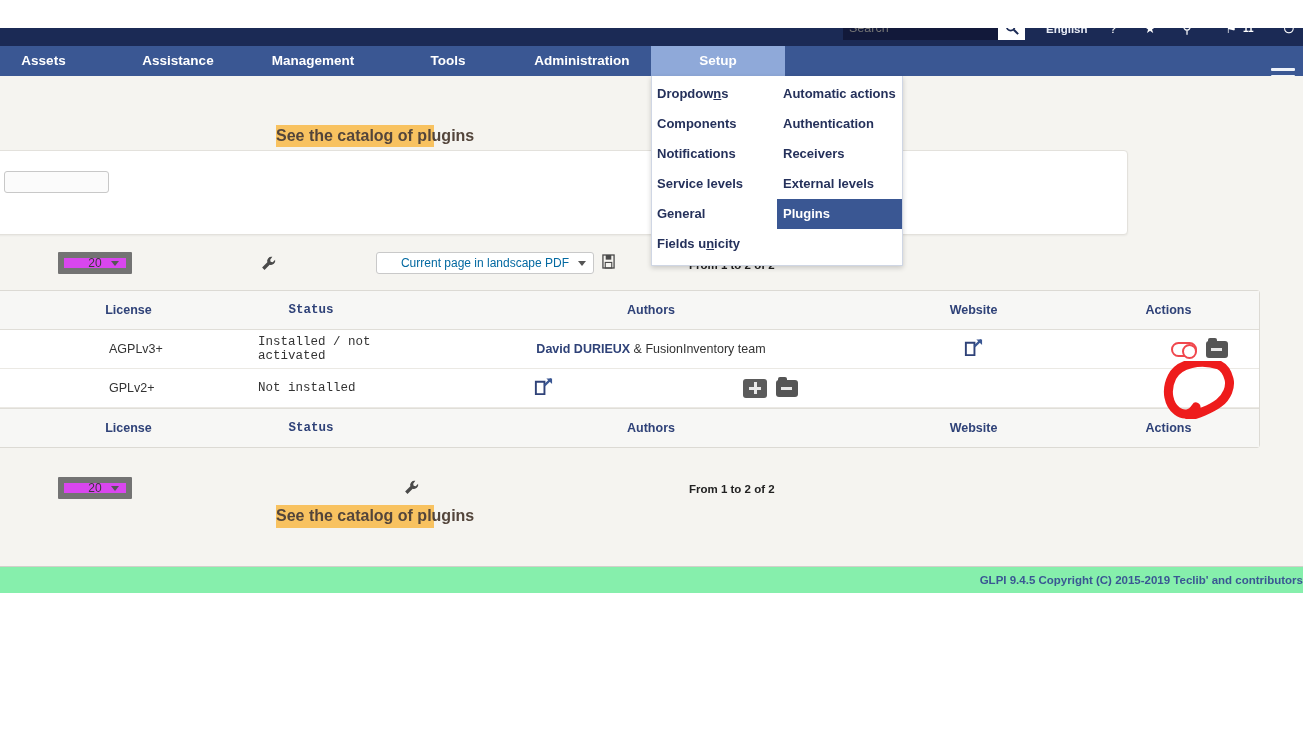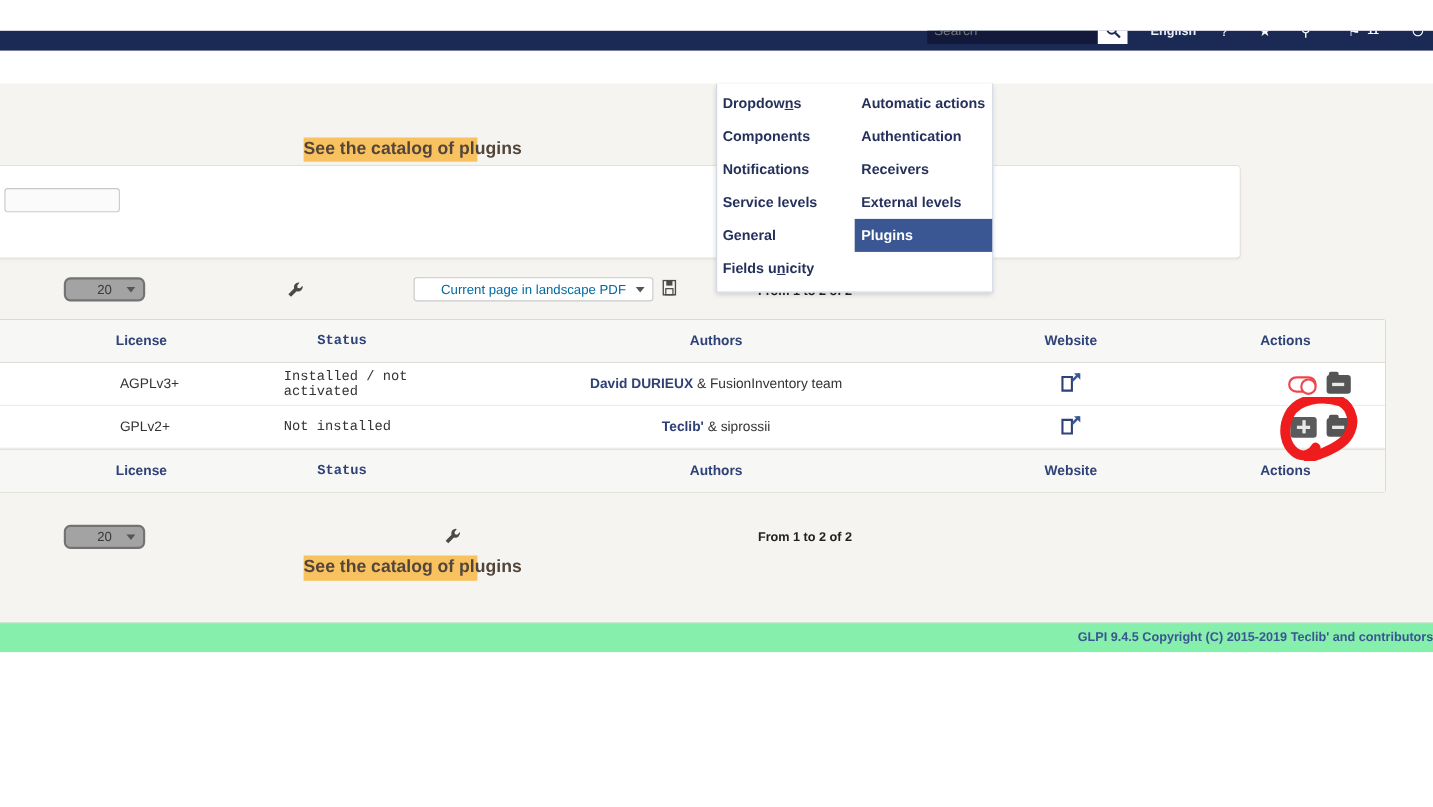--- a/index.html
+++ b/index.html
@@ -191,23 +191,23 @@
   .card-field {
     position: absolute;
     left: 183px; top: 20px;
     width: 105px; height: 22px;
     background: #fbfbfb;
     border: 1px solid #c8c8c8;
     border-radius: 3px;
   }
   .select-box {
     position: absolute;
-    background: #a3a3a3;
-    border: 2px solid #737373;
-    border-radius: 6px;
+    background: #d946ef;
+    border: 6px solid #737373;
+    border-radius: 1px;
     font-size: 12px;
     color: #3a3a3a;
     display: flex;
     align-items: center;
     justify-content: center;
     cursor: pointer;
   }
   .sel-items { left: 58px; top: 224px; width: 74px; height: 22px; }
   .sel-items2 { left: 58px; top: 449px; width: 74px; height: 22px; }
   .caret {
@@ -413,20 +413,33 @@
     </div>
     <div class="lang-label">English</div>
     <div class="top-icon i1">?</div>
     <div class="top-icon i2">★</div>
     <div class="top-icon i3">⚲</div>
     <div class="top-icon i4">⚑</div>
     <div class="badge-count">11</div>
     <div class="top-icon i5">⏻</div>
   </div>
 
+  <div class="navbar">
+    <div class="nav-item n0">Assets</div>
+    <div class="nav-item n1">Assistance</div>
+    <div class="nav-item n2">Management</div>
+    <div class="nav-item n3">Tools</div>
+    <div class="nav-item n4">Administration</div>
+    <div class="nav-item n5 active">Setup</div>
+    <div class="hamburger">
+      <span></span>
+        <span></span>
+        <span></span>
+    </div>
+  </div>
 
   <div class="page-bg"></div>
 
   <div class="catalog-btn catalog-top">See the catalog of plugins</div>
 
   <div class="search-card">
     <div class="card-field"></div>
   </div>
 
   <div class="select-box sel-items">
@@ -488,23 +501,20 @@
           </div>
         </div>
       </div>
     </div>
 
     <div class="trow body">
       <div class="td c-name"></div>
       <div class="td c-version"></div>
       <div class="td c-license">GPLv2+</div>
       <div class="td c-status">Not installed</div>
-      <div class="td c-authors">
-        <span class="link">Teclib'</span><span class="link-plain"> &amp; siprossii</span>
-      </div>
       <div class="td c-website">
         <span class="ext-link">
           <svg width="21" height="21" viewBox="0 0 22 22">
             <path d="M3 6h9v13H3z" fill="none" stroke="#2f4278" stroke-width="2"></path>
             <path d="M12 10L19 3" stroke="#3a5793" stroke-width="2.4"></path>
             <path d="M14 2.5h6v6z" fill="#3a5793"></path>
           </svg>
         </span>
       </div>
       <div class="td c-actions">

